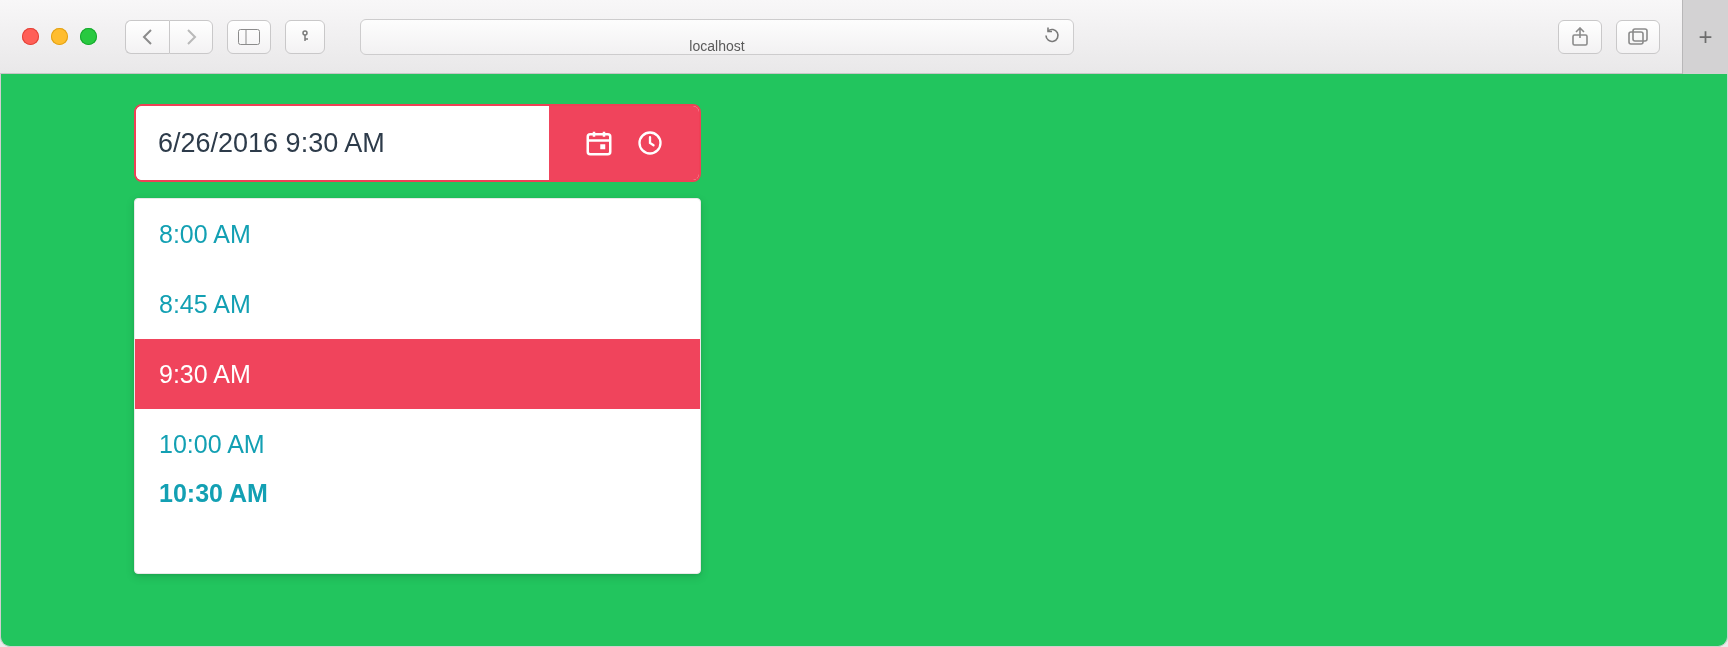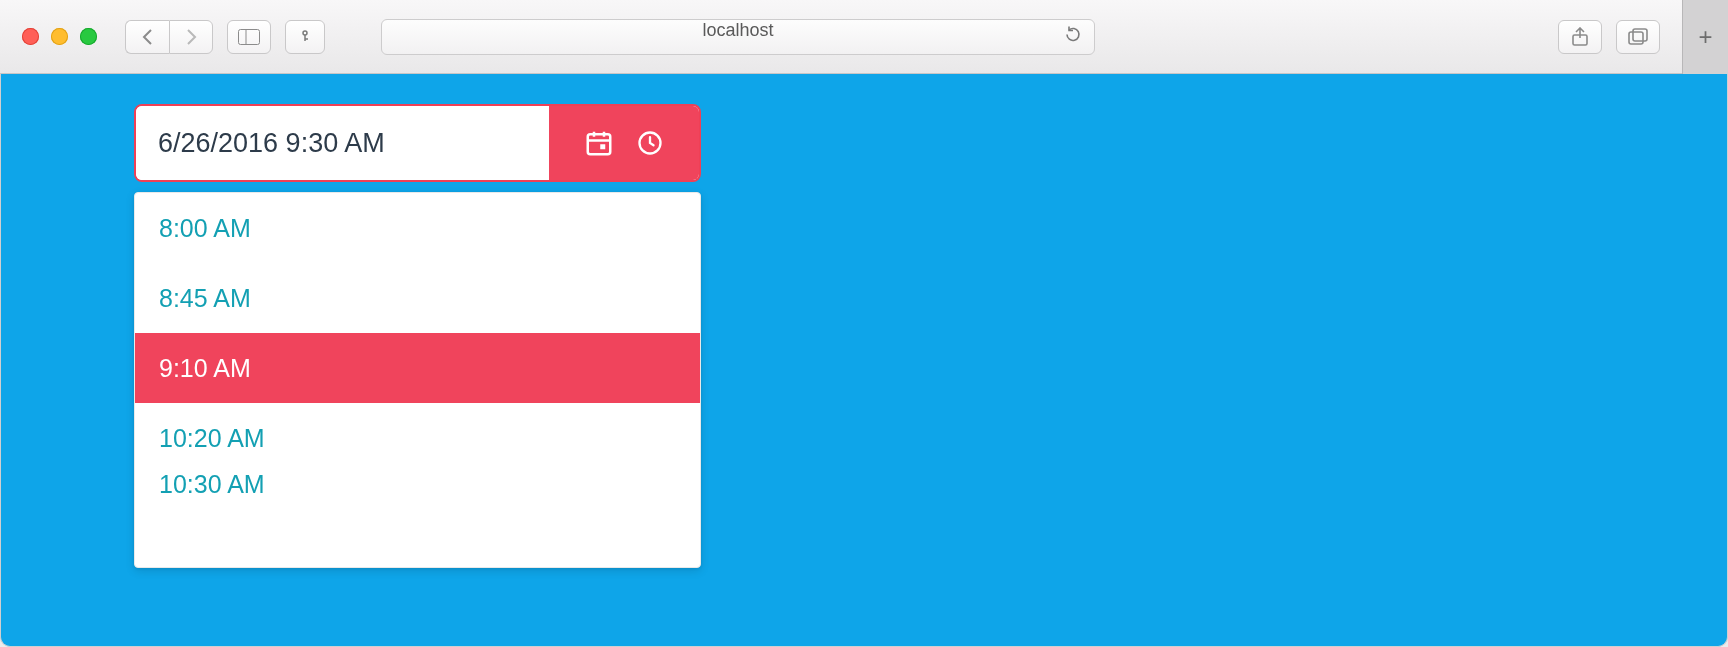--- a/index.html
+++ b/index.html
@@ -29,48 +29,48 @@
     border: 1px solid #c9c8c9;
     border-radius: 6px;
     display:flex; align-items:center; justify-content:center;
     font-size: 16px; color:#6d6d6d;
   }
   .btn-group .tb-btn:first-child { border-top-right-radius:0; border-bottom-right-radius:0; border-right:none;}
   .btn-group .tb-btn:last-child  { border-top-left-radius:0;  border-bottom-left-radius:0;}
 
   .addr {
     flex: 0 0 714px;
-    margin-left: 56px;
+    margin-left: 35px;
     height: 36px;
     background: linear-gradient(#fdfdfd,#f2f1f2);
     border: 1px solid #cdcccd;
     border-radius: 6px;
-    display:flex; align-items:flex-start; justify-content:center;
+    display:flex; align-items:flex-end; justify-content:center;
     position: relative;
-    font-size: 18px; color:#5a5a5a;
+    font-size: 14px; color:#5a5a5a;
   }
   .addr .reload {
     position:absolute; right:12px; top:50%; transform:translateY(-50%);
     color:#7a7a7a;
   }
 
   .chrome .right-tools { margin-left:auto; display:flex; gap:14px; align-items:center; }
   .newtab {
     width: 46px; height: 74px; margin-left: 8px; margin-right:-18px;
     background: #d3d2d3; border-left:1px solid #b8b7b8;
     display:flex; align-items:center; justify-content:center;
     color:#6d6d6d; font-size:24px;
   }
 
   
   .viewport {
     position: relative;
     width: 100%;
     height: calc(647px - 74px);
-    background: #0ea5e9;
+    background: #22c55e;
     border: 1px solid #d0cfd0;
     border-top: none;
     border-bottom-left-radius: 10px;
     border-bottom-right-radius: 10px;
   }
 
   
   .picker {
     position: absolute;
     left: 133px; top: 30px;
@@ -93,41 +93,41 @@
     background:#fff;
   }
   .picker .field .actions {
     width: 150px;
     background: #f0445c;
     display:flex; align-items:center; justify-content:center; gap:22px;
   }
   .picker .field .actions svg { display:block; }
 
   .dropdown {
-    margin-top: 10px;
+    margin-top: 16px;
     background:#fff;
     border:1px solid #e9e9e9;
     border-radius: 4px;
     box-shadow: 0 3px 10px rgba(0,0,0,.12), 0 1px 3px rgba(0,0,0,.08);
     height: 376px;
     overflow: hidden;
   }
   .dropdown .opt {
     height: 70px;
     padding: 0 24px;
     display:flex; align-items:center;
     font-size: 25px;
     color: #13a0b3;
     cursor: pointer;
   }
   .dropdown .opt.selected {
     background: #f0445c;
     color: #ffffff;
   }
-  .dropdown .opt.peek { height: 26px; align-items:flex-end; padding-top:2px; overflow:hidden; }
+  .dropdown .opt.peek { height: 26px; align-items:center; padding-top:2px; overflow:hidden;font-weight:bold; }
 
   svg { pointer-events:none; }
 </style>
 </head>
 <body>
 
 <div class="chrome">
   <div class="traffic">
     <div class="dot red"></div>
     <div class="dot yellow"></div>
@@ -216,24 +216,24 @@
     </div>
 
     <div class="dropdown">
       <div class="opt">
           <span>8:00 AM</span>
         </div>
       <div class="opt">
           <span>8:45 AM</span>
         </div>
       <div class="opt selected">
-          <span>9:10 AM</span>
+          <span>9:30 AM</span>
         </div>
       <div class="opt">
-          <span>10:20 AM</span>
+          <span>10:00 AM</span>
         </div>
       <div class="opt peek">
           <span>10:30 AM</span>
         </div>
     </div>
   </div>
 
 </div>
 
 </body></html>

